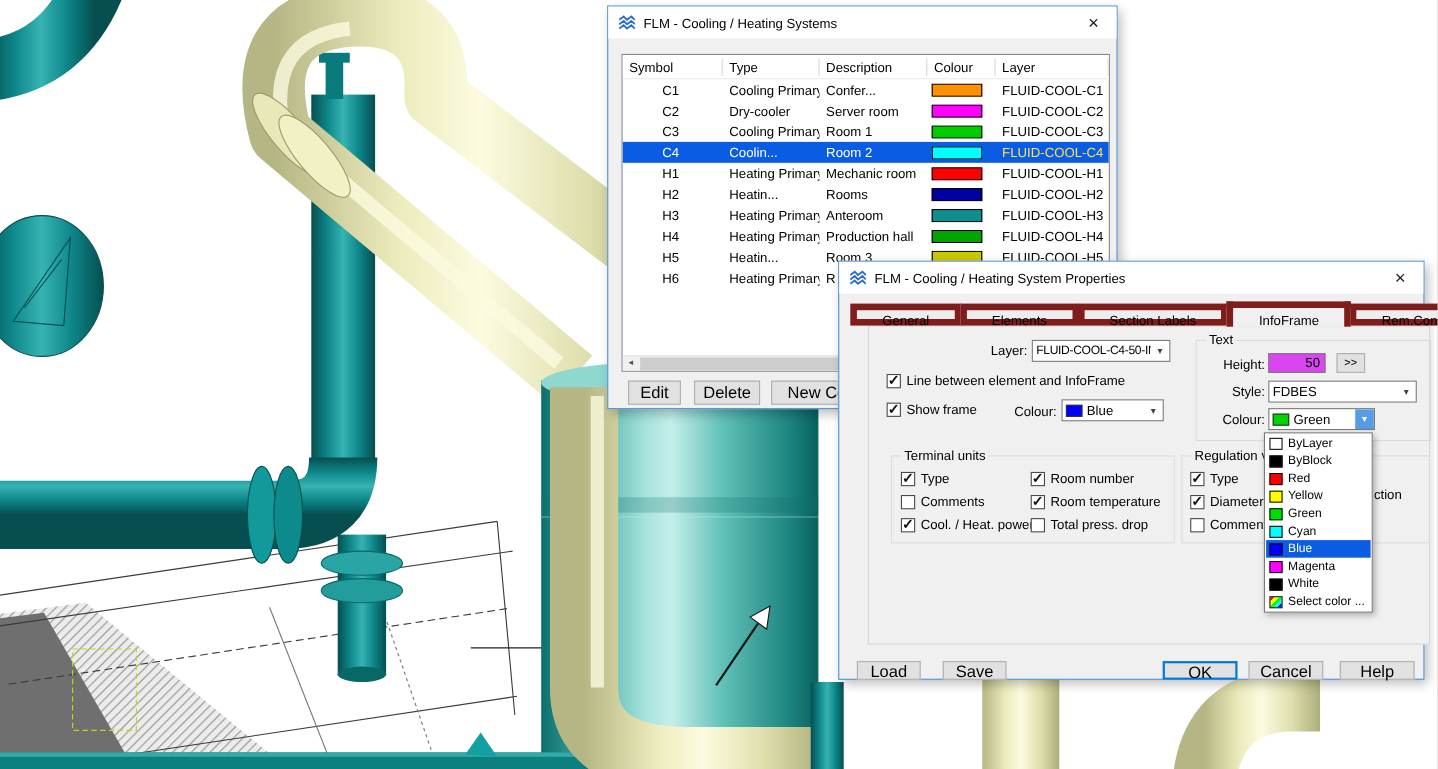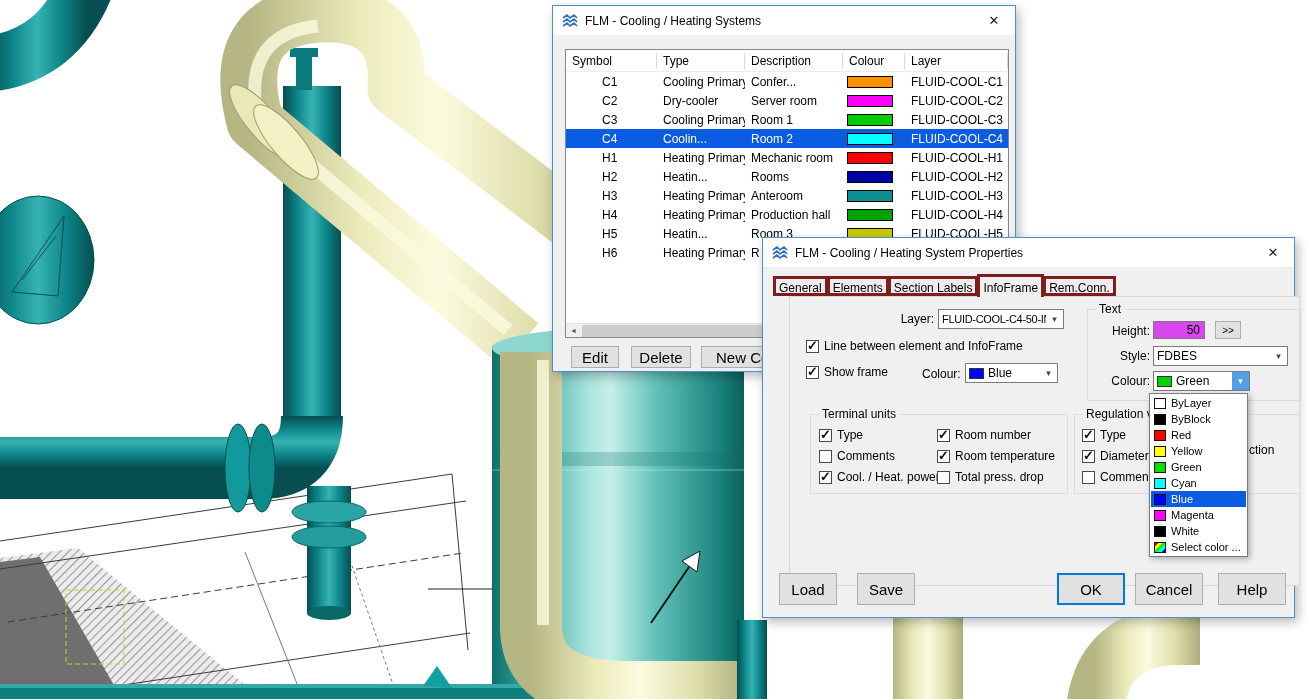--- a/index.html
+++ b/index.html
@@ -23,36 +23,36 @@
            border:1px solid #828790;overflow:hidden}
   .thead{display:flex;height:22px;align-items:center;border-bottom:1px solid #ececec;background:#fff}
   .thead .c{border-right:1px solid #d8d8d8;height:16px;line-height:16px}
   .c{padding-left:6px;white-space:nowrap;overflow:hidden}
   .hsym,.sym{width:91px}.htyp,.typ{width:88px}.hdes,.des{width:98px}.hcol,.col{width:62px}.hlay,.lay{flex:1}
   .sym{padding-left:36px}
   .col{padding-left:4px;display:flex;align-items:center}
   .trow{display:flex;height:19px;align-items:center}
   .trow.sel{background:var(--sel)}
   .trow.sel .sym,.trow.sel .typ,.trow.sel .des{color:#fff}
-  .trow.sel .lay{color:#ffffff}
+  .trow.sel .lay{color:#fde047}
   .swatch{display:inline-block;width:46px;height:12px;border:1px solid #000}
   .hscroll{position:absolute;left:0;right:0;bottom:0;height:14px;background:#f0f0f0;
            display:flex;align-items:center;border-top:1px solid #e2e2e2}
   .sbtn{width:15px;height:14px;font-size:7px;line-height:14px;text-align:center;color:#505050;flex:none}
   .sbtn.right{margin-left:auto}
   .sthumb{width:300px;height:12px;background:#cdcdcd;flex:none;margin-left:1px}
 
   button{font-family:"Liberation Sans",sans-serif;font-size:15px;background:#e1e1e1;
          border:1px solid #adadad;border-radius:0;color:#000}
   .d1btn{position:absolute;top:340px;height:22px}
   .b-edit{left:18px;width:48px}.b-del{left:78px;width:60px}.b-new{left:148px;width:112px;text-align:left;padding-left:14px}
 
   
   .tabs{position:absolute;left:10px;top:38px;height:20px;display:flex;z-index:3}
-  .tab{height:20px;line-height:19px;padding:0 3px;background:#ededed;border:3px solid #7f1d1d;margin-right:-1px;white-space:nowrap}
+  .tab{height:20px;line-height:19px;padding:0 23px;background:#ededed;border:6px solid #7f1d1d;margin-right:-1px;white-space:nowrap}
   .tab.active{height:23px;margin-top:-2px;line-height:22px;background:#f0f0f0;border-bottom:none;z-index:4;position:relative}
   .panel{position:absolute;left:26px;top:58px;width:511px;height:290px;border:1px solid #d9d9d9;background:#f0f0f0}
   .lbl{position:absolute;white-space:nowrap}
   .combo{position:absolute;background:#fff;border:1px solid #7a7a7a;display:flex;align-items:center;
          padding-left:3px;overflow:hidden}
   .combo .cval{flex:1;white-space:nowrap;overflow:hidden}
   .combo .carr{flex:none;width:17px;align-self:stretch;display:flex;align-items:center;justify-content:center;
                font-size:9px;color:#444}
   .combo.open .carr{background:#569de5;color:#fff}
   .sw{flex:none;width:15px;height:11px;border:1px solid #333;margin-right:4px}
@@ -83,21 +83,21 @@
   .ccol{position:absolute;top:12px}
   .ccol .cbrow{height:16px;margin-bottom:5px}
   #term-col1{left:8px}#term-col2{left:126px}#reg-col{left:7px}
   .partial{left:459px;top:146px}
   .ddlist{position:absolute;left:359px;top:96px;width:99px;background:#fff;border:1px solid #7a7a7a;
           padding:1px;z-index:50;box-shadow:2px 2px 6px rgba(0,0,0,.3)}
   .dd-item{height:16px;display:flex;align-items:center;padding:0 3px;font-size:11px}
   .dd-item .dd-sw{flex:none;width:12px;height:11px;border:1px solid #111;margin-right:5px}
   .dd-item.sel{background:var(--sel);color:#fff}
   .dd-sw.multi{background:linear-gradient(135deg,#f00 0 20%,#ff0 20% 40%,#0f0 40% 60%,#0ff 60% 80%,#00f 80% 100%)}
-  .pbtn{position:absolute;top:335px;height:32px}
+  .pbtn{position:absolute;top:363px;height:17px}
   .b-load{left:16px;width:58px}.b-save{left:94px;width:58px}
   .b-ok{left:294px;width:68px;border:2px solid #0078d7}
   .b-cancel{left:372px;width:68px}.b-help{left:455px;width:68px}
 </style>
 </head>
 <body>
 
 <div id="stage">
 
   <svg width="1307" height="699" viewBox="0 0 1307 699" style="position:absolute;left:0;top:0">

